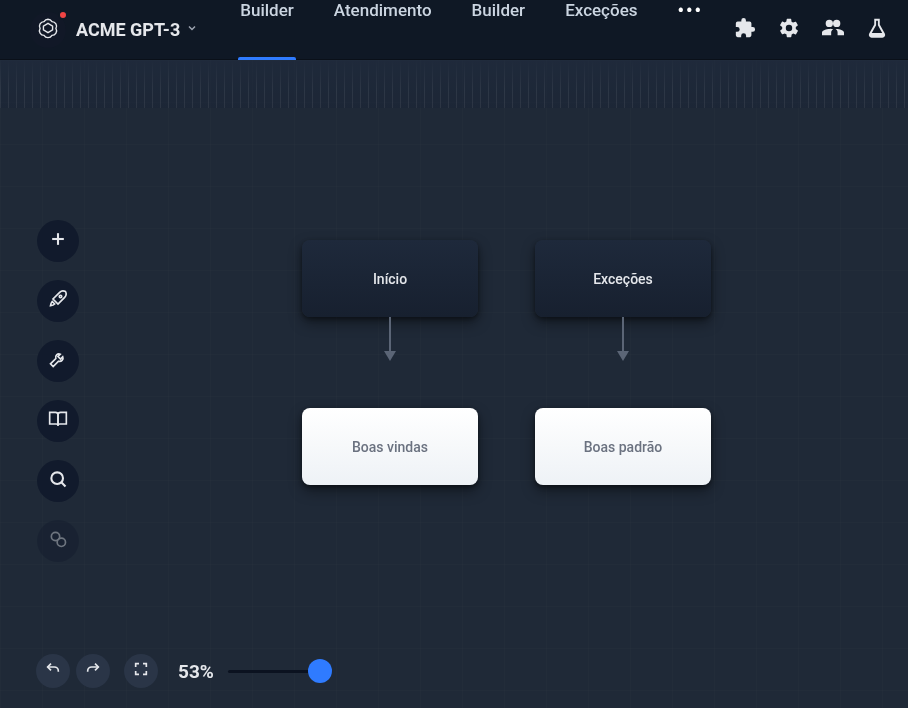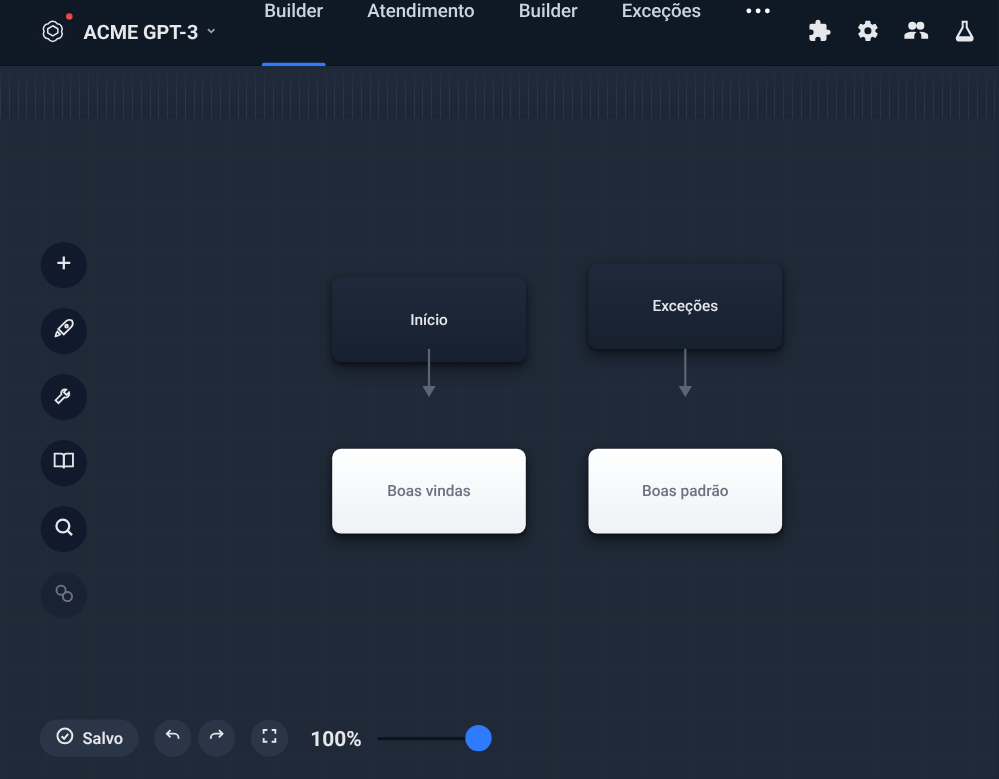--- a/index.html
+++ b/index.html
@@ -361,21 +361,21 @@
           </svg></span>
     </div>
     <div class="side-btn dim">
       <span><svg viewBox="0 0 24 24" fill="none" stroke="currentColor" stroke-width="2">
             <circle cx="9" cy="9" r="5"></circle>
             <circle cx="16" cy="16" r="5"></circle>
           </svg></span>
     </div>
   </div>
 
-  <div class="node-dark" style="left:302px; top:192px;">
+  <div class="node-dark" style="left:302px; top:180px;">
     <span>Início</span>
   </div>
   <div class="node-dark" style="left:535px; top:180px;">
     <span>Exceções</span>
   </div>
 
   <div class="flow-arrow" style="left:383px; top:257px;">
     <svg viewBox="0 0 14 44">
         <line x1="7" y1="0" x2="7" y2="34" stroke="#5b6576" stroke-width="2"></line>
         <polygon points="7,44 1,34 13,34" fill="#5b6576"></polygon>
@@ -389,29 +389,20 @@
   </div>
 
   <div class="node-light" style="left:302px; top:300px;">
     <span>Boas vindas</span>
   </div>
   <div class="node-light" style="left:535px; top:300px;">
     <span>Boas padrão</span>
   </div>
 
   <div class="bottom-bar">
-    <div class="status-chip">
-      <span>
-        <svg viewBox="0 0 24 24" fill="none" stroke="currentColor" stroke-width="2.5">
-            <circle cx="12" cy="12" r="9"></circle>
-            <polyline points="8 12.5 11 15.5 16 9.5"></polyline>
-          </svg>
-      </span>
-      <span>Salvo</span>
-    </div>
 
     <div class="btn-group">
       <div class="round-btn">
         <span><svg viewBox="0 0 24 24" fill="none" stroke="currentColor" stroke-width="2.5">
               <polyline points="9 14 4 9 9 4"></polyline>
               <path d="M4 9h10a6 6 0 0 1 6 6v1"></path>
             </svg></span>
       </div>
       <div class="round-btn">
         <span><svg viewBox="0 0 24 24" fill="none" stroke="currentColor" stroke-width="2.5">
@@ -423,20 +414,20 @@
 
     <div class="round-btn">
       <span><svg viewBox="0 0 24 24" fill="none" stroke="currentColor" stroke-width="2.5">
             <path d="M4 9V4h5"></path>
             <path d="M20 9V4h-5"></path>
             <path d="M4 15v5h5"></path>
             <path d="M20 15v5h-5"></path>
           </svg></span>
     </div>
 
-    <span class="zoom-label">100%</span>
+    <span class="zoom-label">53%</span>
 
     <div class="slider">
       <div class="slider-track"></div>
       <div class="slider-thumb"></div>
     </div>
   </div>
 </div>
 
 </body></html>

